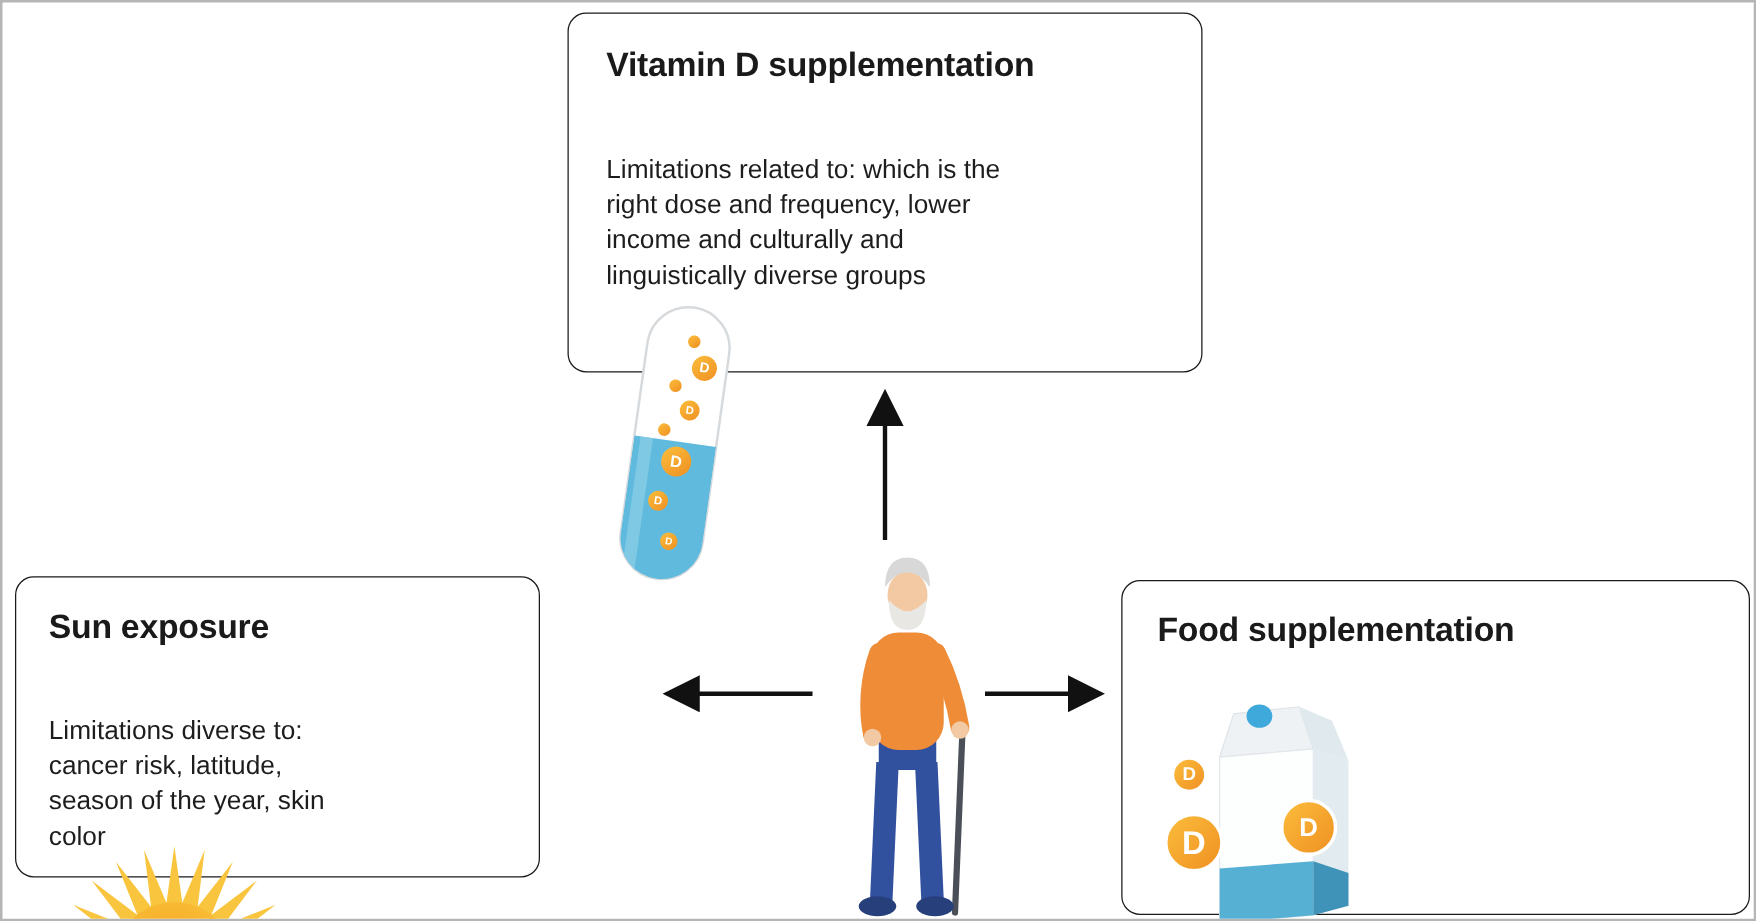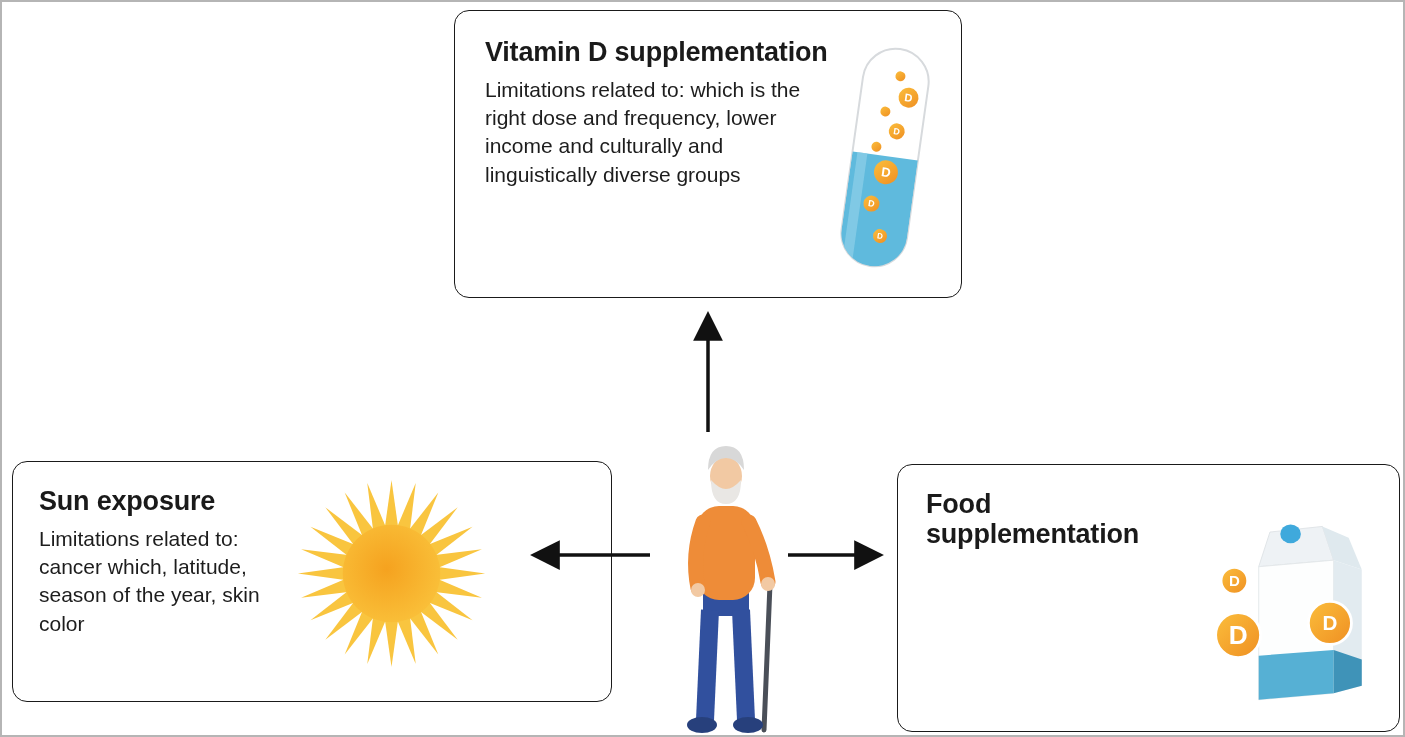--- a/index.html
+++ b/index.html
@@ -14,47 +14,48 @@
     background: #ffffff;
     border: 2px solid #b5b5b5;
     overflow: hidden;
   }
   .node {
     position: absolute;
     background: #ffffff;
     border: 1.6px solid #1a1a1a;
     border-radius: 15px;
     display: flex;
-    flex-direction: row;
+    flex-direction: column;
     align-items: flex-start;
   }
   .node-text { display: flex; flex-direction: column; }
   .node-title {
     font-size: 27px;
     font-weight: 700;
     color: #1a1a1a;
     line-height: 1.12;
     margin-bottom: 9px;
     letter-spacing: -0.2px;
   }
   .node-body {
     font-size: 21px;
     color: #1d1d1d;
     line-height: 1.34;
+    margin-top: 46px;
   }
   .icon-col {
     display: flex;
     align-items: center;
     justify-content: center;
     flex: 0 0 auto;
   }
   #box-supplementation { left: 452px; top: 8px; width: 508px; height: 288px; padding: 26px 18px 20px 30px; }
   #box-supplementation .node-text { width: 345px; }
   #box-supplementation .icon-col { width: 110px; height: 240px; }
-  #box-sun { left: 10px; top: 459px; width: 600px; height: 241px; padding: 24px 14px 20px 26px; }
+  #box-sun { left: 10px; top: 459px; width: 420px; height: 241px; padding: 24px 14px 20px 26px; }
   #box-sun .node-text { width: 252px; }
   #box-sun .icon-col { width: 200px; height: 190px; margin-top: -8px; }
   #box-food { left: 895px; top: 462px; width: 503px; height: 268px; padding: 24px 10px 20px 28px; }
   #box-food .node-text { width: 300px; }
   #box-food .icon-col { width: 180px; height: 220px; }
   .figure-wrap {
     position: absolute;
     left: 648px; top: 430px;
     width: 152px; height: 305px;
     z-index: 4;
@@ -107,21 +108,21 @@
         <text x="43" y="165" font-size="9" fill="#ffffff" text-anchor="middle" dominant-baseline="central">D</text>
         <circle cx="56" cy="196" r="7" fill="url(#coinGrad)"></circle>
         <text x="56" y="196" font-size="8" fill="#ffffff" text-anchor="middle" dominant-baseline="central">D</text>
       </svg>
     </div>
   </div>
 
   <div class="node" id="box-sun">
     <div class="node-text">
       <div class="node-title">Sun exposure</div>
-      <div class="node-body">Limitations related to: cancer which, latitude, season of the year, skin color</div>
+      <div class="node-body">Limitations diverse to: cancer risk, latitude, season of the year, skin color</div>
     </div>
     <div class="icon-col">
       <svg width="195" height="195" viewBox="0 0 200 200">
         <defs>
           <radialGradient id="sunGrad" cx="0.45" cy="0.45" r="0.65">
             <stop offset="0" stop-color="#f5a21f"></stop>
               <stop offset="1" stop-color="#fac33c"></stop>
           </radialGradient>
           <g id="rayPair">
             <polygon points="100,4 93,54 107,54" fill="#f9c53f"></polygon>

